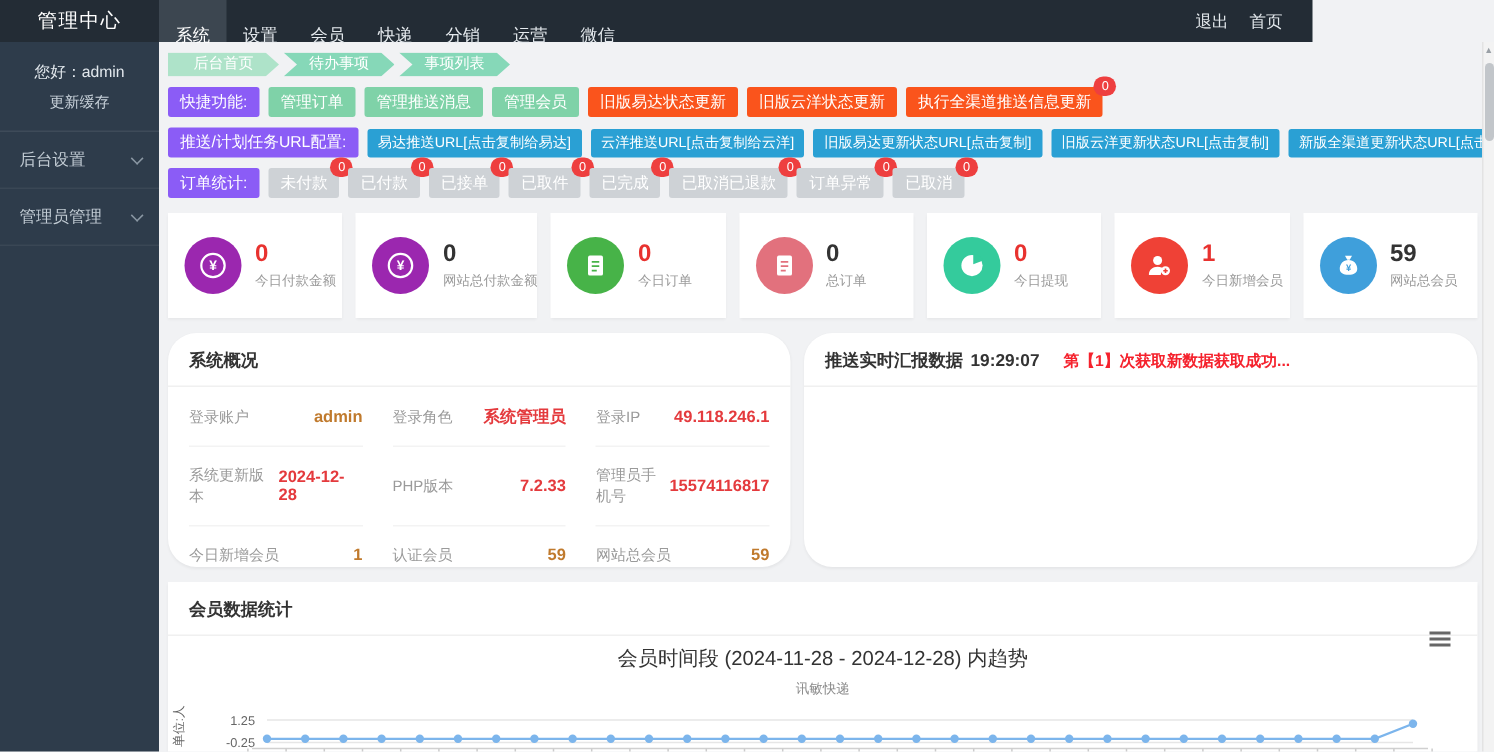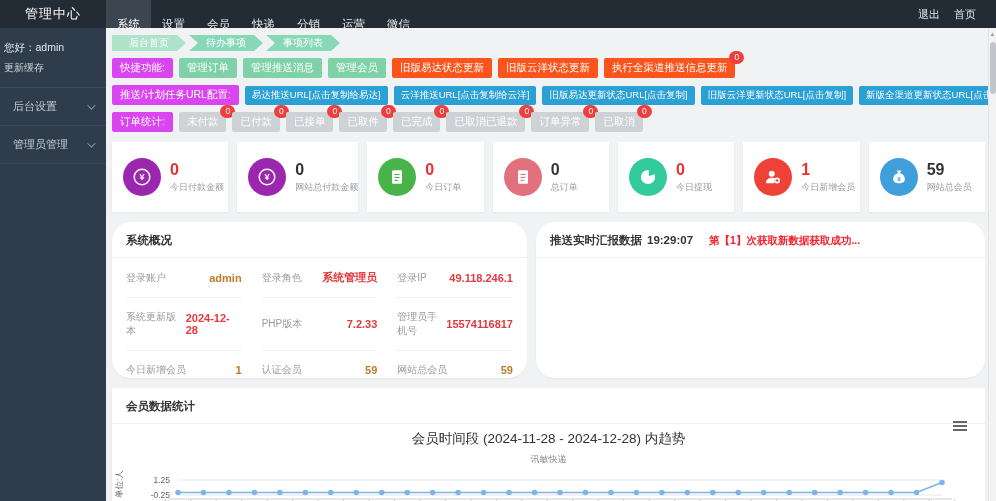--- a/index.html
+++ b/index.html
@@ -1,31 +1,31 @@
 <!DOCTYPE html>
 <html><head>
 <meta charset="utf-8">
 <style>
   * { margin:0; padding:0; box-sizing:border-box; }
   html,body { width:996px; height:501px; overflow:hidden;
     font-family:"Liberation Sans","DejaVu Sans",sans-serif; background:#f1f2f4; }
 
   
-  .topbar { position:absolute; top:0; left:0; width:996px; height:28px;
+  .topbar { position:absolute; top:0; left:0; width:875px; height:28px;
     background:#232c35; display:flex; align-items:center; z-index:5; }
   .logo { width:106px; color:#fff; font-size:13px; text-align:center; letter-spacing:1px; }
   .topnav { display:flex; height:28px; }
   .nav-item { color:#e4e9ed; font-size:11.5px; line-height:28px; padding:10px 11px; cursor:pointer; }
   .nav-item.active { background:#3c4650; color:#fff; }
   .topbar-right { margin-left:auto; padding-right:20px; display:flex; gap:14px; }
   .topbar-right a { color:#e4e9ed; font-size:11px; cursor:pointer; text-decoration:none; }
 
   
   .sidebar { position:absolute; top:28px; left:0; width:106px; bottom:0; background:#2e3c4b; }
-  .greet { padding:13px 4px 12px; text-align:left; border-bottom:1px solid rgba(255,255,255,.08); }
+  .greet { padding:13px 4px 12px; text-align:center; border-bottom:1px solid rgba(255,255,255,.08); }
   .greet-line { color:#e2e8ed; font-size:10.5px; }
   .cache { color:#c9d3db; font-size:10px; margin-top:6px; cursor:pointer; }
   .side-item { height:38px; display:flex; align-items:center; padding:0 13px;
     color:#c2ccd4; font-size:11px; border-bottom:1px solid rgba(255,255,255,.06); cursor:pointer; }
   .chev { margin-left:auto; width:6px; height:6px; border-right:1px solid #8a97a3;
     border-bottom:1px solid #8a97a3; transform:rotate(45deg) translateY(-2px); }
 
   
   .main { position:absolute; left:106px; top:28px; right:8px; bottom:0;
     background:#f1f2f4; padding:4px 3px 0 6px; overflow:hidden; }
@@ -36,21 +36,21 @@
     margin-right:3px; cursor:pointer;
     clip-path:polygon(0 0, calc(100% - 9px) 0, 100% 50%, calc(100% - 9px) 100%, 0 100%, 9px 50%); }
   .crumb.first { clip-path:polygon(0 0, calc(100% - 9px) 0, 100% 50%, calc(100% - 9px) 100%, 0 100%);
     background:#aee3c9; }
   .crumb.rest { background:#86d8b8; }
 
   
   .chip-row { display:flex; align-items:center; margin-top:7px; flex-wrap:nowrap; }
   .chip { position:relative; display:inline-block; border-radius:2px; color:#fff;
     font-size:10.5px; padding:3px 8px; margin-right:6px; cursor:pointer; white-space:nowrap; }
-  .chip.lbl { background:#d946ef; cursor:default; }
+  .chip.lbl { background:#8b5cf6; cursor:default; }
   .chip.green { background:#7fd2a8; }
   .chip.orange { background:#fa541c; }
   .chip.blue { background:#2aa0d4; font-size:9.5px; padding:3px 7px; }
   .chip.gray { background:#ced2d6; }
   .badge { position:absolute; top:-7px; right:-9px; min-width:15px; height:13px;
     background:#ee3f3f; border-radius:8px; color:#fff; font-size:8.5px; line-height:13px;
     text-align:center; padding:0 3px; font-style:normal; }
 
   
   .cards { display:flex; gap:9px; margin-top:10px; }

